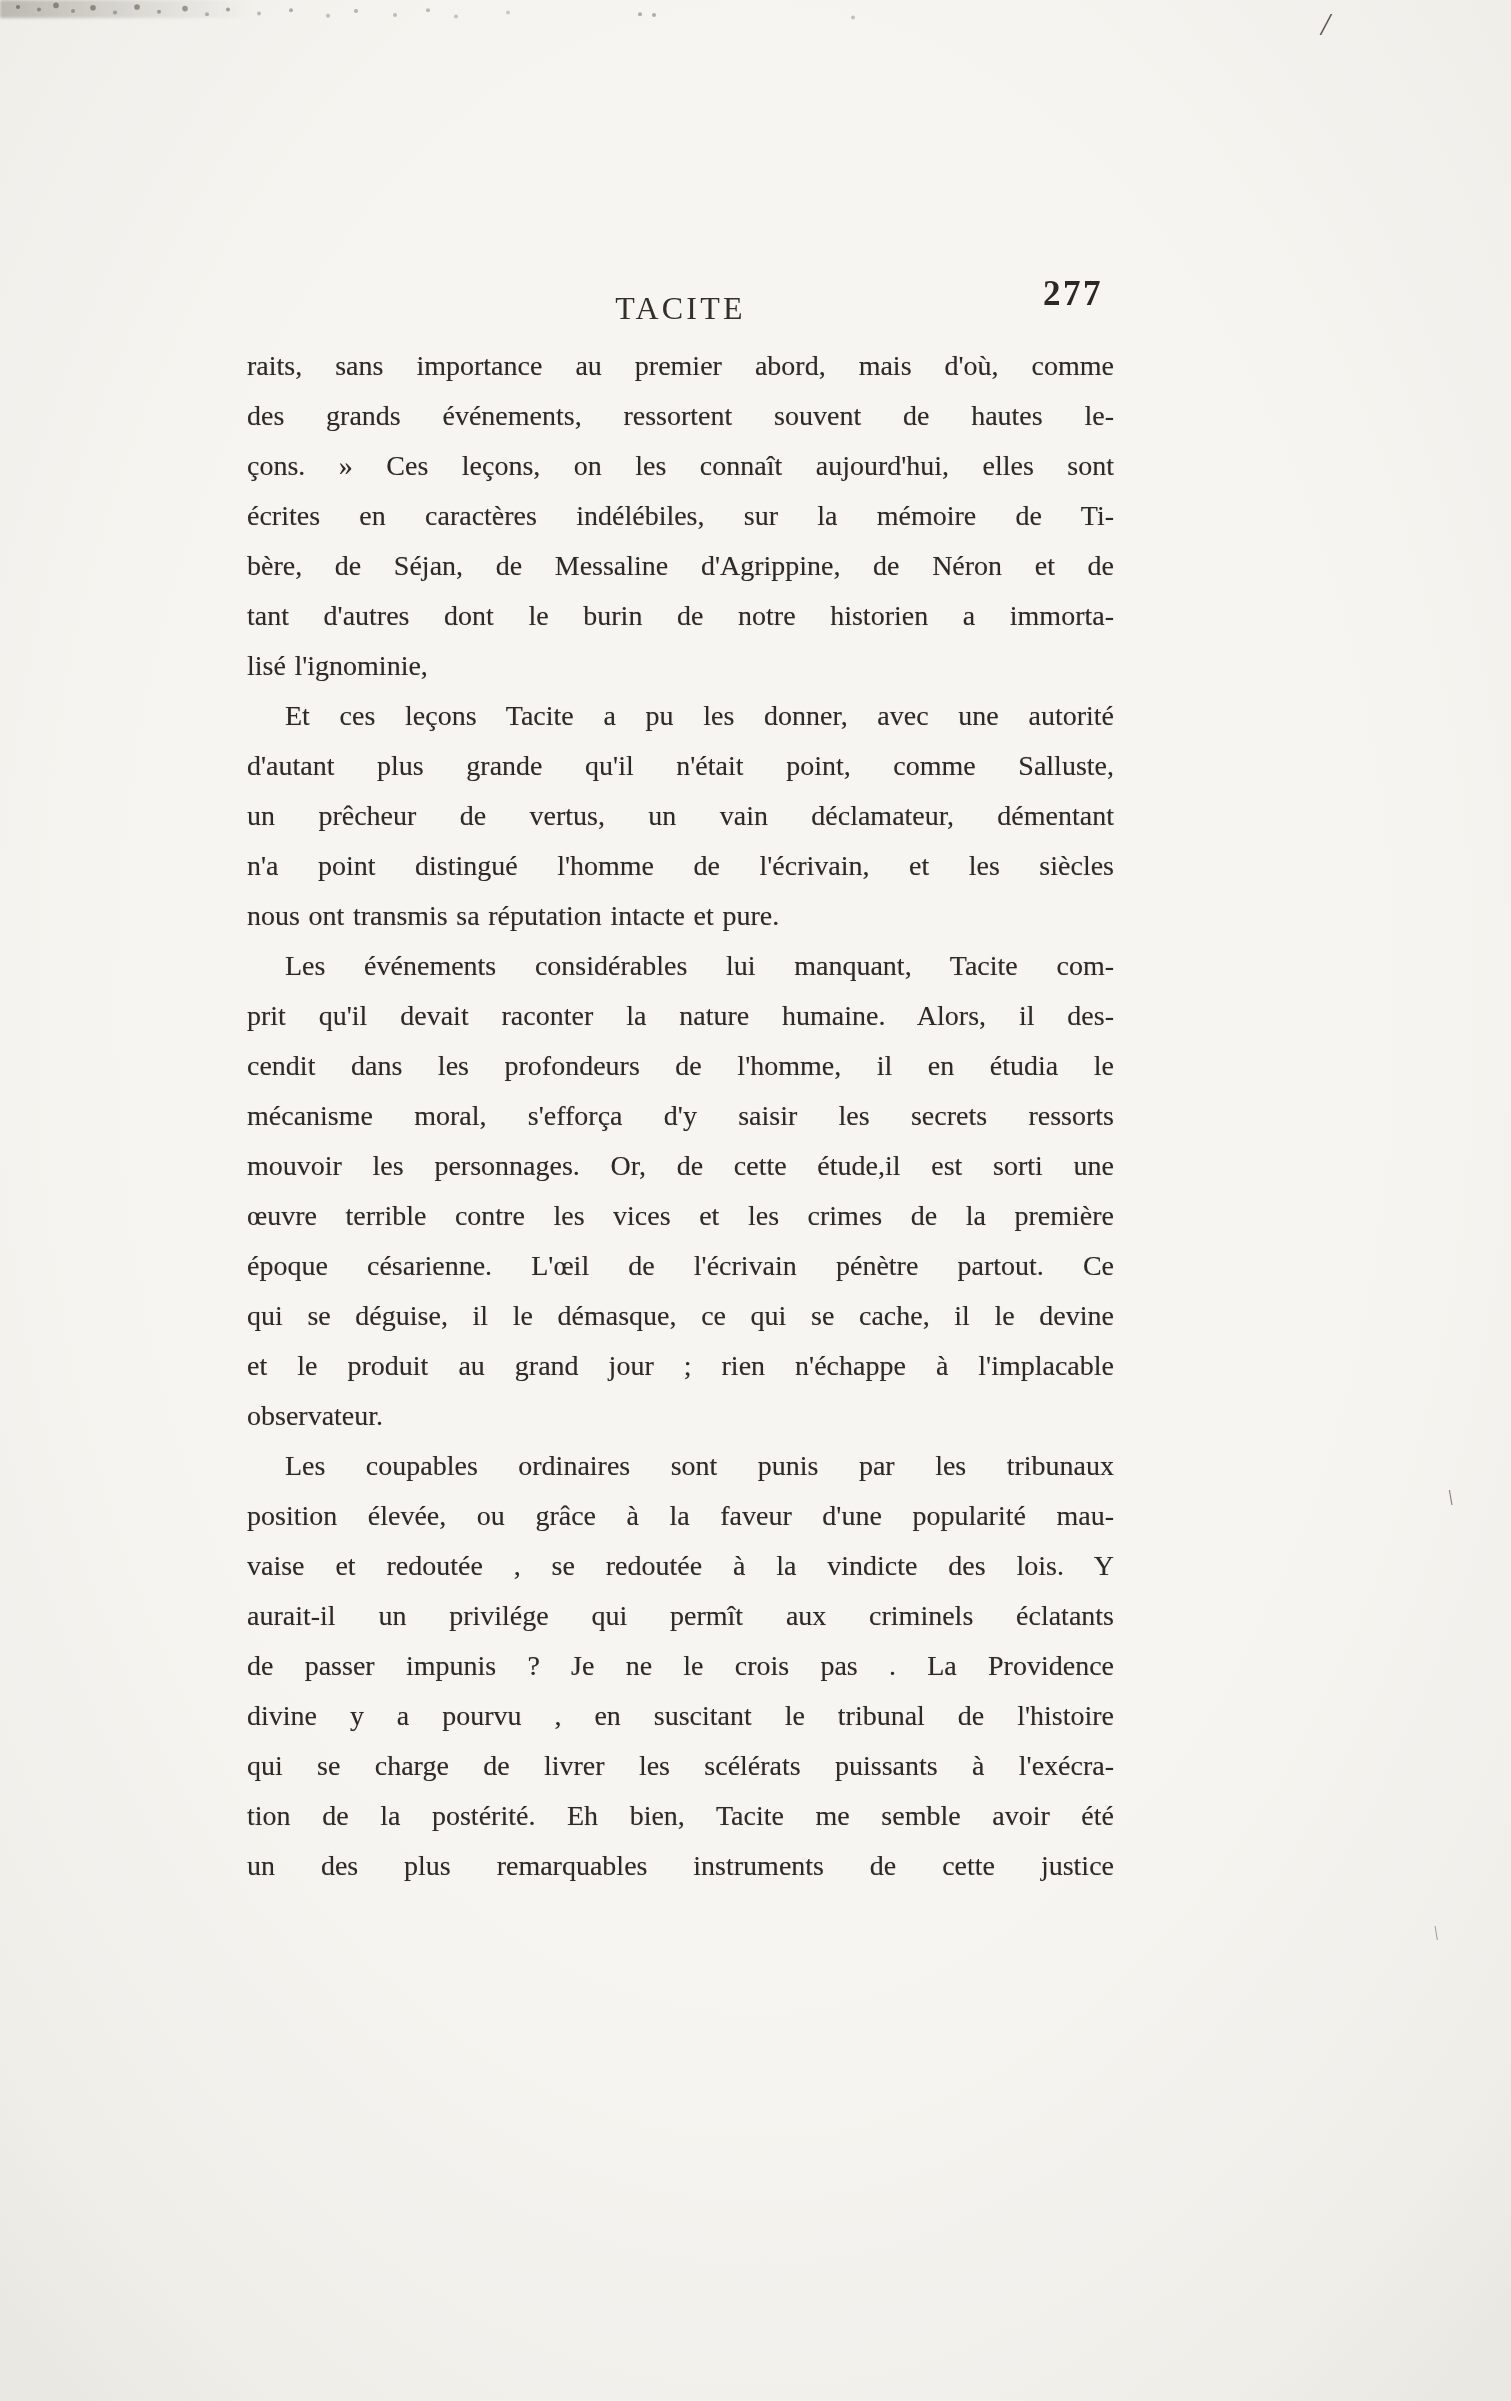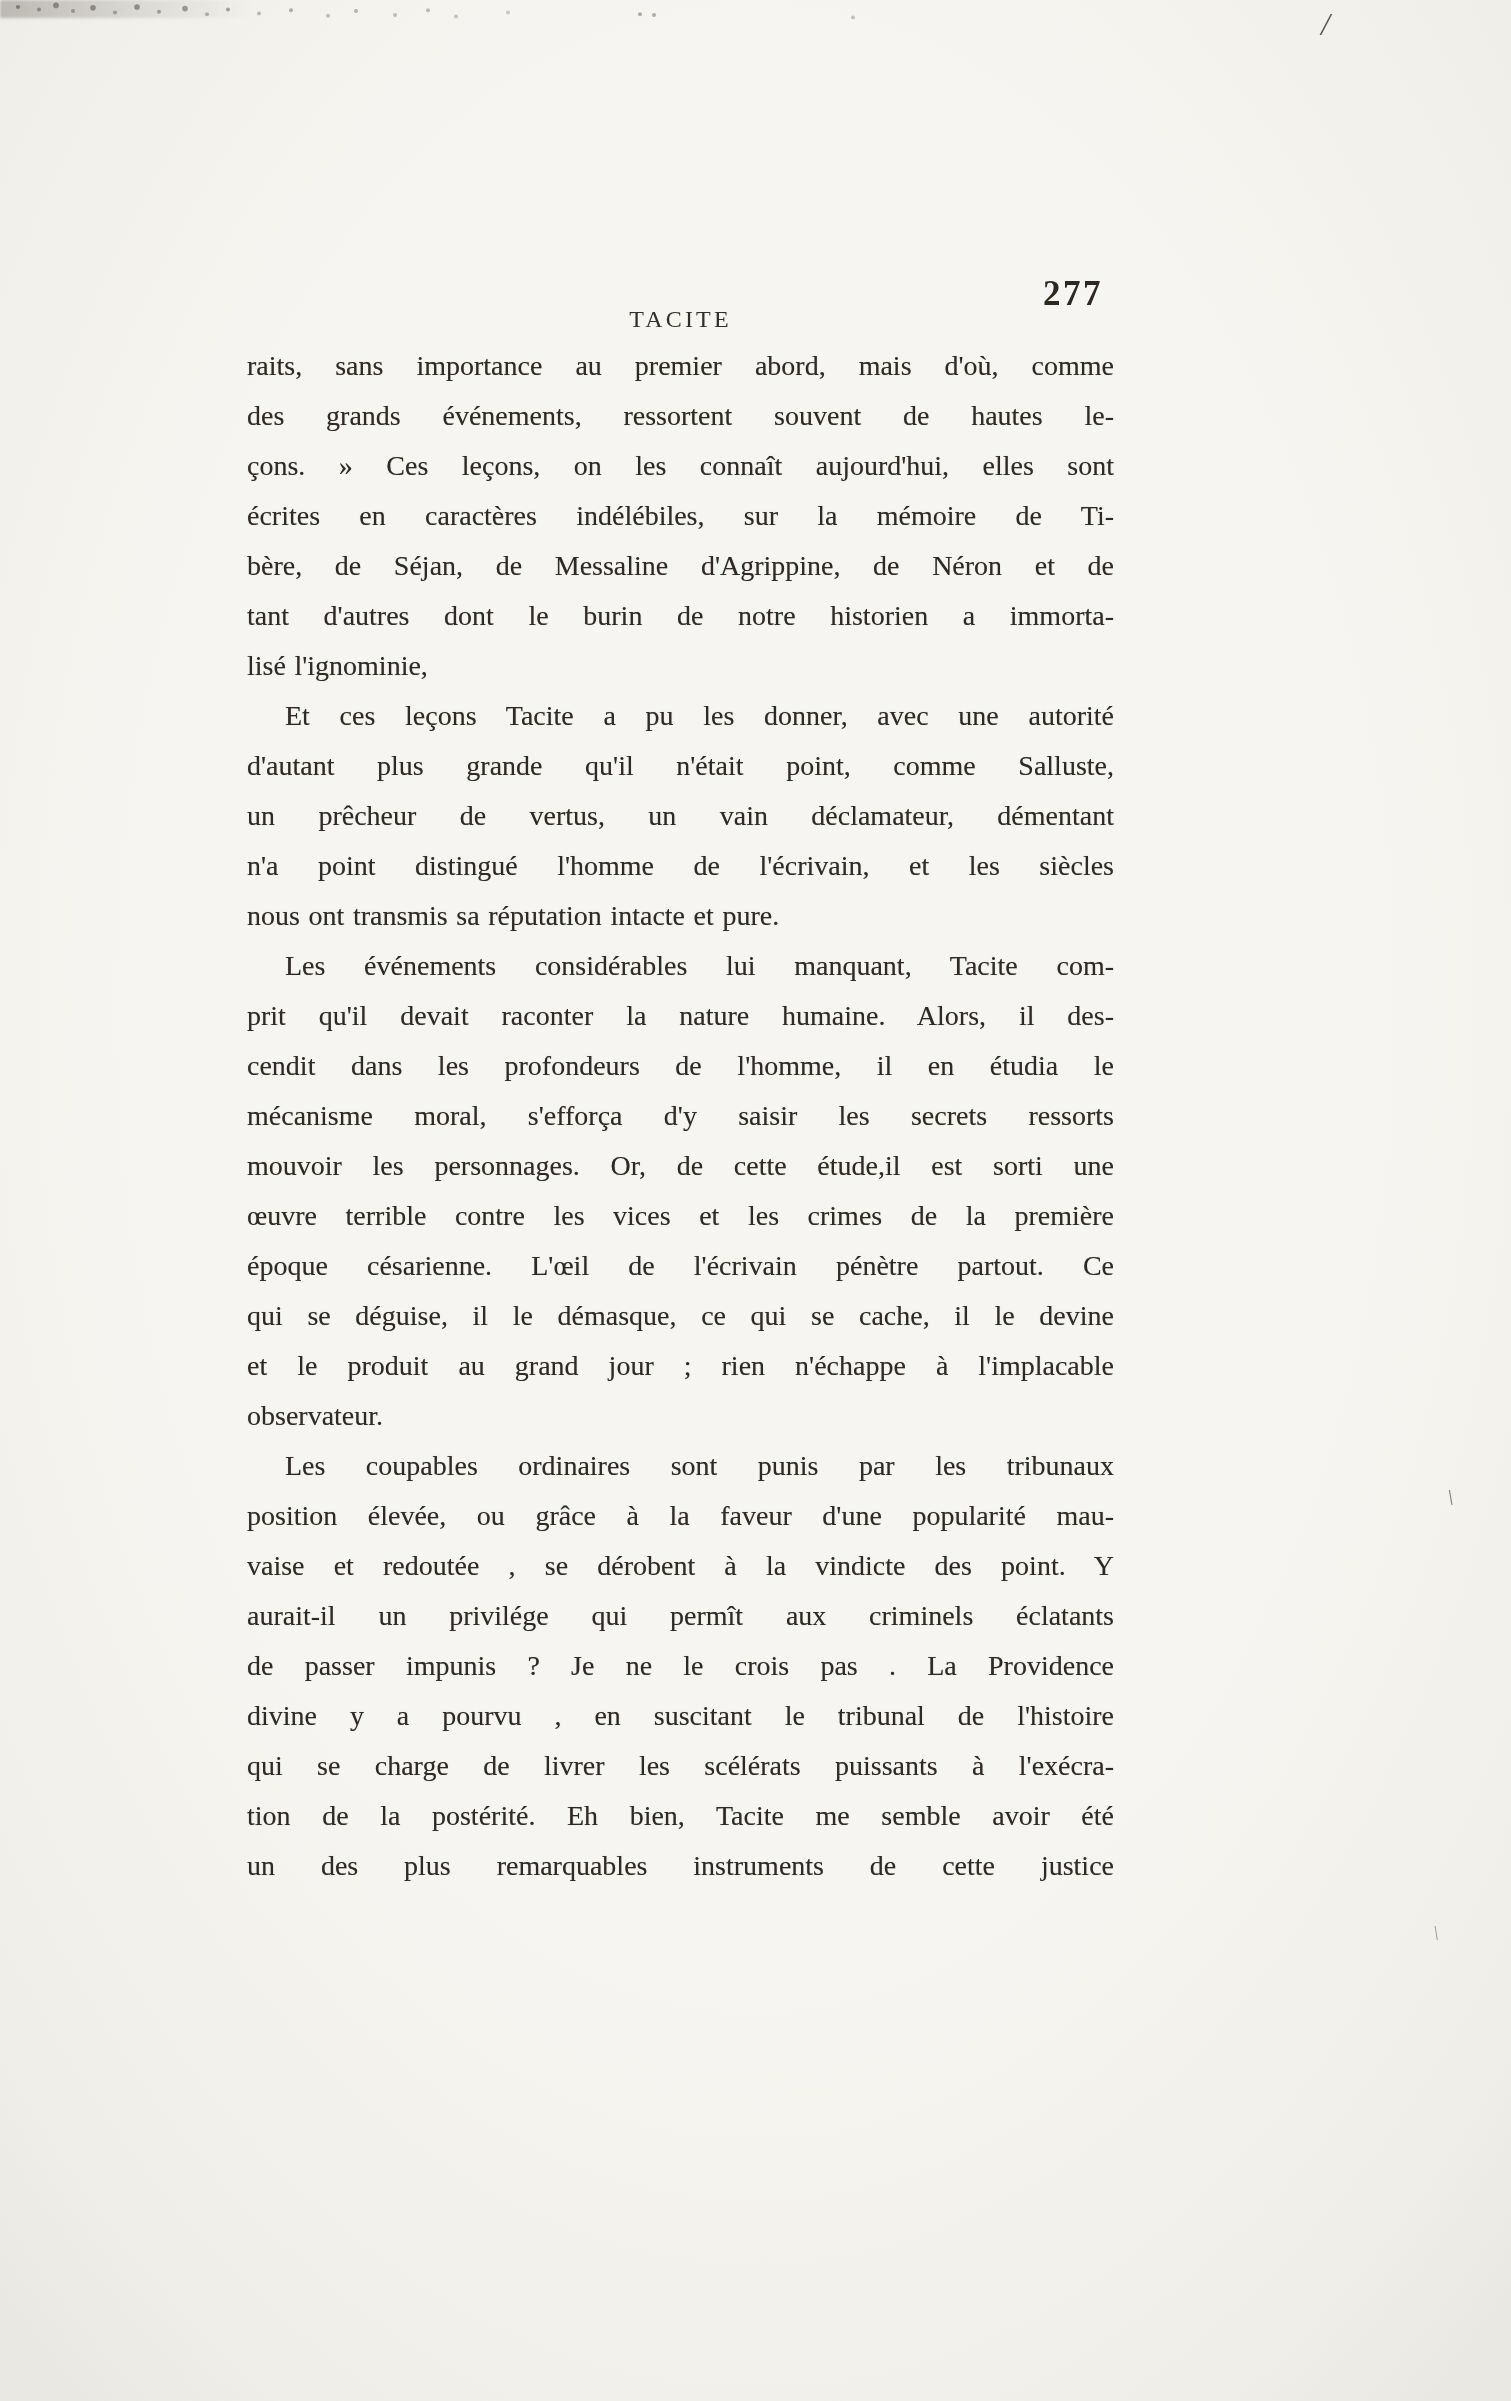--- a/index.html
+++ b/index.html
@@ -70,22 +70,22 @@
     position: absolute;
     top: 282px;
     left: 247px;
     width: 867px;
     height: 45px;
   }
   .running-title {
     position: absolute;
     left: 50%;
     transform: translateX(-50%);
-    top: 24px;
-    font-size: 24px;
+    top: 8px;
+    font-size: 32px;
     letter-spacing: 3.2px;
     color: #332f29;
   }
   .page-number {
     position: absolute;
     right: 11.2px;
     top: -8px;
     font-size: 35px;
     font-weight: bold;
     letter-spacing: 2.4px;
@@ -156,21 +156,21 @@
         <div class="line">mouvoir les personnages. Or, de cette étude,il est sorti une</div>
         <div class="line">œuvre terrible contre les vices et les crimes de la première</div>
         <div class="line">époque césarienne. L'œil de l'écrivain pénètre partout. Ce</div>
         <div class="line">qui se déguise, il le démasque, ce qui se cache, il le devine</div>
         <div class="line">et le produit au grand jour ; rien n'échappe à l'implacable</div>
         <div class="line flush">observateur.</div>
       </div>
       <div class="paragraph">
         <div class="line indent">Les coupables ordinaires sont punis par les tribunaux</div>
         <div class="line">position élevée, ou grâce à la faveur d'une popularité mau-</div>
-        <div class="line">vaise et redoutée , se dérobent à la vindicte des point. Y</div>
+        <div class="line">vaise et redoutée , se redoutée à la vindicte des lois. Y</div>
         <div class="line">aurait-il un privilége qui permît aux criminels éclatants</div>
         <div class="line">de passer impunis ? Je ne le crois pas . La Providence</div>
         <div class="line">divine y a pourvu , en suscitant le tribunal de l'histoire</div>
         <div class="line">qui se charge de livrer les scélérats puissants à l'exécra-</div>
         <div class="line">tion de la postérité. Eh bien, Tacite me semble avoir été</div>
         <div class="line">un des plus remarquables instruments de cette justice</div>
       </div>
     </main>
 
 </div>

